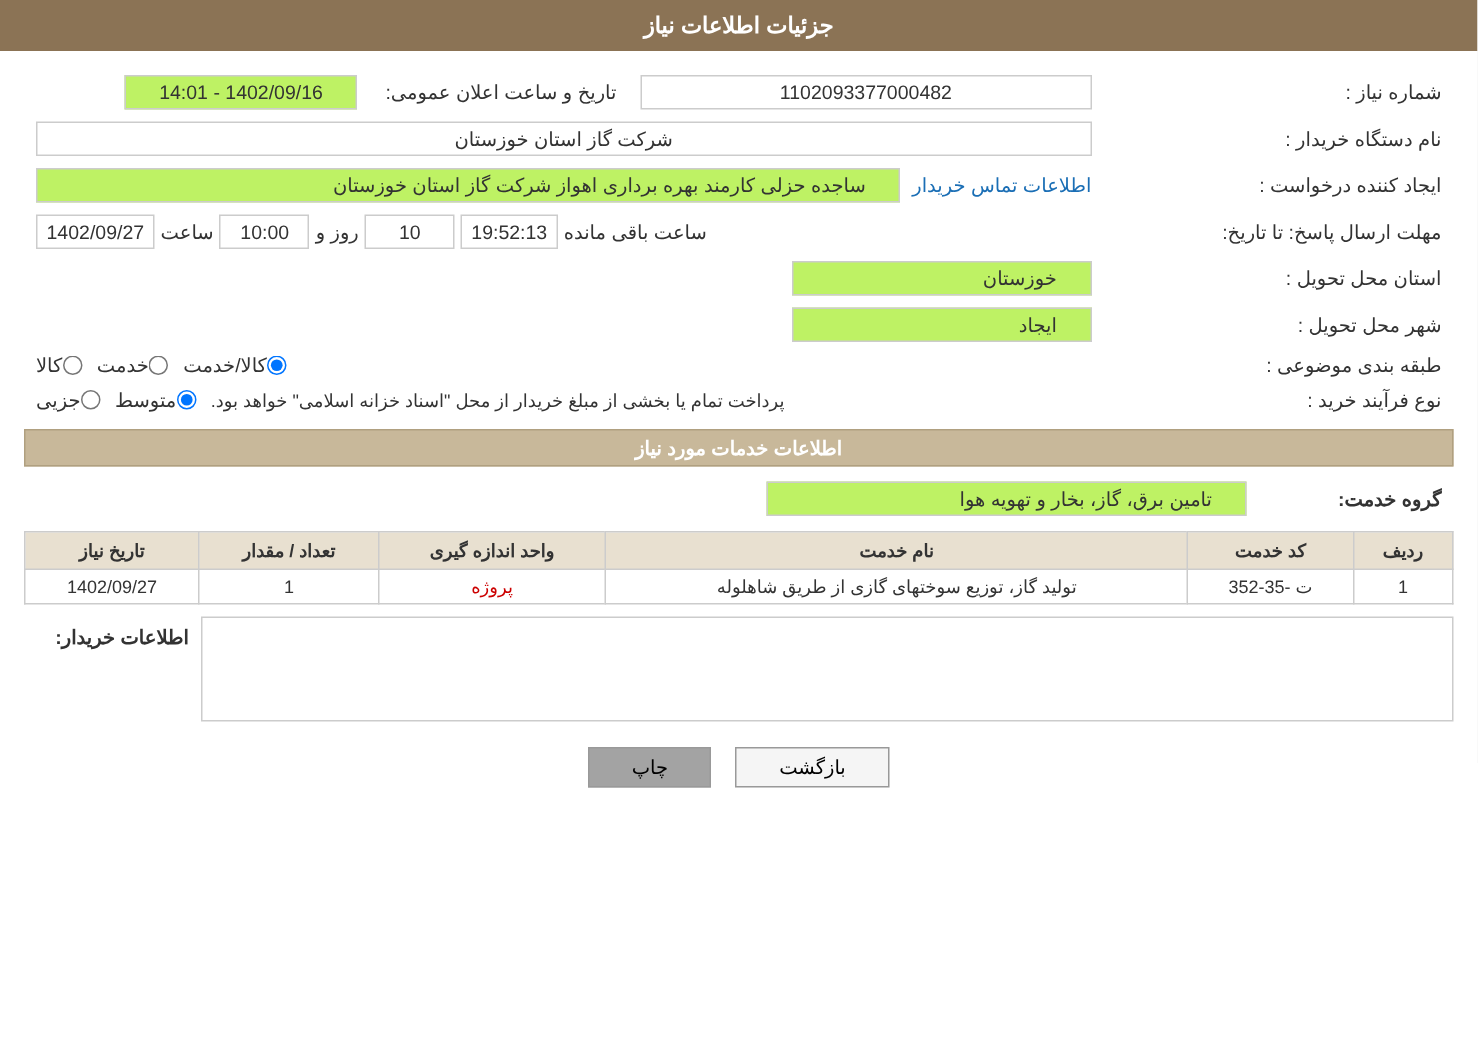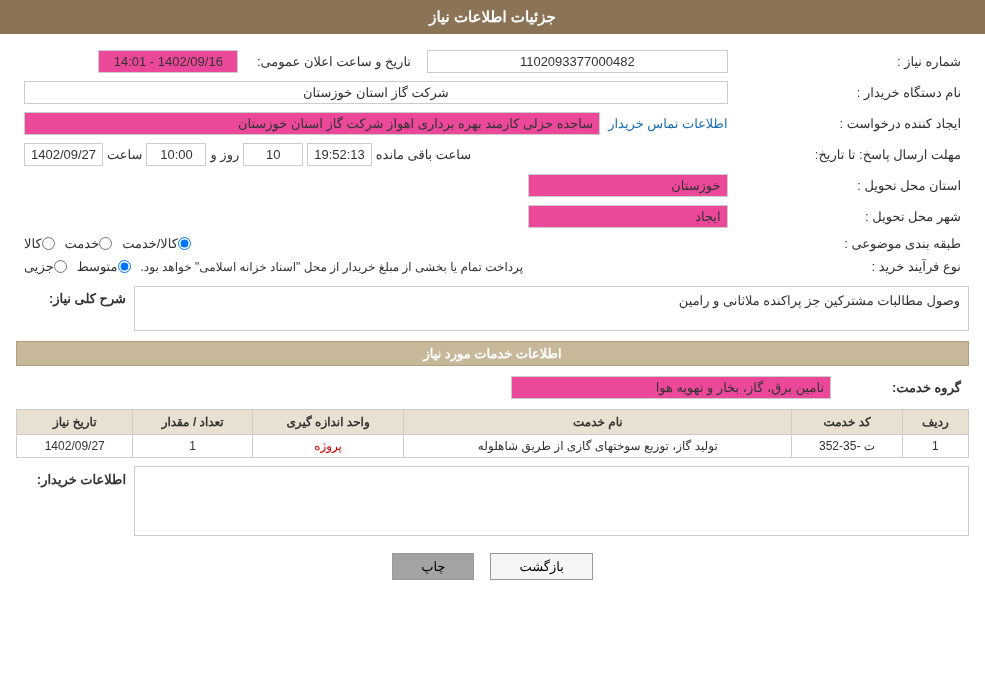--- a/index.html
+++ b/index.html
@@ -41,22 +41,22 @@
       color: #333;
       white-space: nowrap;
       font-weight: normal;
       width: 130px;
     }
     .value-cell {
       text-align: right;
     }
     .input-box {
       border: 1px solid #ccc;
-      background: #ec4899;
-      padding: 3px 6px;
+      background: #bef264;
+      padding: 3px 22px;
       text-align: right;
       display: inline-block;
     }
     .input-box-full {
       border: 1px solid #ccc;
       background: #fff;
       padding: 3px 6px;
       text-align: right;
       width: 100%;
       display: block;
@@ -285,28 +285,20 @@
               <span>متوسط</span>
               <input type="radio" name="farayand" checked="" style="">
             </label>
             <span style="font-size:12px; color:#333;">پرداخت تمام یا بخشی از مبلغ خریدار از محل "اسناد خزانه اسلامی" خواهد بود.</span>
           </div>
         </td>
       </tr>
     </tbody>
       </table>
 
-    <div style="display:flex; align-items:flex-start; flex-direction:row-reverse; gap:8px; margin-bottom:10px;">
-      <div style="width:110px; text-align:right; font-weight:bold; padding-top:5px;">
-        <span>شرح کلی نیاز:</span>
-      </div>
-      <div style="flex:1; position:relative;">
-        <div class="shrh-box">وصول مطالبات مشترکین جز پراکنده ملاثانی و رامین</div>
-      </div>
-    </div>
 
     <div class="section-sub-header">اطلاعات خدمات مورد نیاز</div>
 
     <table class="info-table" style="margin-bottom:6px;">
       <tbody>
           <tr>
         <td class="label-cell bold-label">گروه خدمت:</td>
         <td>
           <div class="input-box" style="min-width:320px;">تامین برق، گاز، بخار و تهویه هوا</div>
         </td>

